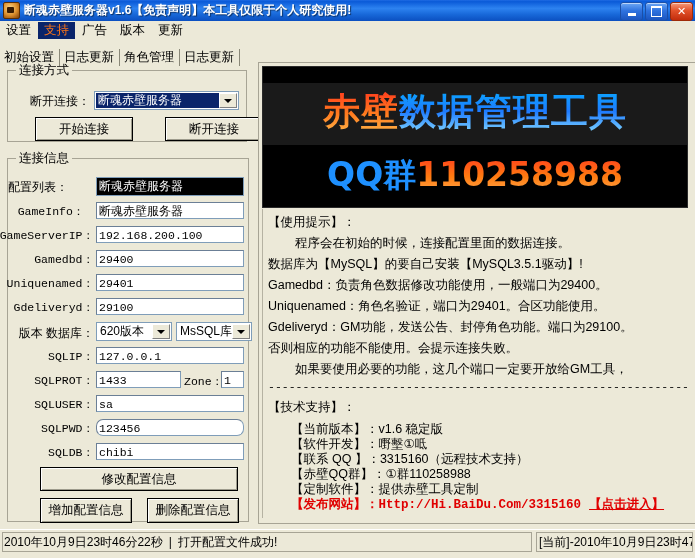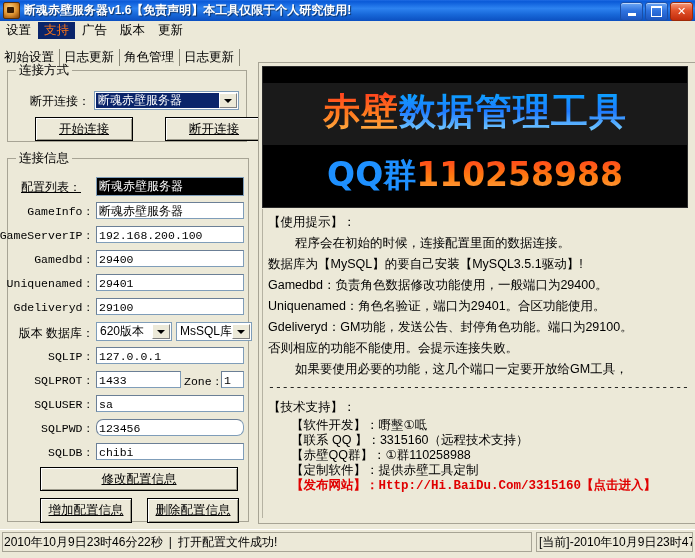--- a/index.html
+++ b/index.html
@@ -129,21 +129,21 @@
   }
   .listbox .item{
     color:#fff;font-size:12px;line-height:17px;padding-left:2px;white-space:nowrap;
   }
 
   .btn{
     background:#ece9d8;border:1px solid #000;
     box-shadow:inset 1px 1px 0 #fff, inset -1px -1px 0 #9d9b8c;
     font-size:12.5px;color:#000;text-align:center;
     display:flex;align-items:center;justify-content:center;
-    box-sizing:border-box;white-space:nowrap;text-decoration:underline;
+    box-sizing:border-box;white-space:nowrap;
   }
 
   
   .right{
     position:absolute;left:258px;top:62px;width:442px;height:462px;
     border:1px solid #a7a495;box-sizing:border-box;background:#ece9d8;
   }
   .banner{
     position:absolute;left:3px;top:3px;width:424px;height:140px;
     background:#000;overflow:hidden;
@@ -264,28 +264,28 @@
           </div>
       </div>
 
       <div class="btn" style="position:absolute;left:27px;top:38px;width:98px;height:24px;">开始连接</div>
       <div class="btn" style="position:absolute;left:133px;top:38px;width:98px;height:24px;margin-left:24px;">断开连接</div>
     </fieldset>
 
     <fieldset class="gbox g2">
       <legend>连接信息</legend>
 
-      <div class="row" style="left:0px;top:12px;width:86px;justify-content:center;text-decoration:underline;">
+      <div class="row" style="left:0px;top:12px;width:86px;justify-content:flex-start;">
         <span class="lbl">配置列表：</span>
       </div>
       <div class="listbox" style="position:absolute;left:88px;top:10px;width:148px;">
         <div class="item">断魂赤壁服务器</div>
       </div>
 
-      <div class="row" style="left:0px;top:37px;width:86px;justify-content:flex-end;">
+      <div class="row" style="left:0px;top:37px;width:86px;justify-content:center;">
         <span class="lbl lbl-mono">GameInfo：</span>
       </div>
       <div class="txt" style="position:absolute;left:88px;top:35px;width:148px;">断魂赤壁服务器</div>
 
       <div class="row" style="left:0px;top:61px;width:86px;justify-content:flex-end;">
         <span class="lbl lbl-mono">GameServerIP：</span>
       </div>
       <div class="txt mono" style="position:absolute;left:88px;top:59px;width:148px;">192.168.200.100</div>
 
       <div class="row" style="left:0px;top:85px;width:86px;justify-content:flex-end;">
@@ -369,25 +369,26 @@
       <div class="il ind">程序会在初始的时候，连接配置里面的数据连接。</div>
       <div class="il">数据库为【MySQL】的要自己安装【MySQL3.5.1驱动】!</div>
       <div class="il">Gamedbd：负责角色数据修改功能使用，一般端口为29400。</div>
       <div class="il">Uniquenamed：角色名验证，端口为29401。合区功能使用。</div>
       <div class="il">Gdeliveryd：GM功能，发送公告、封停角色功能。端口为29100。</div>
       <div class="il">否则相应的功能不能使用。会提示连接失败。</div>
       <div class="il ind">如果要使用必要的功能，这几个端口一定要开放给GM工具，</div>
       <div class="dash">--------------------------------------------------------------</div>
       <div class="il" style="margin-top:4px;">【技术支持】：</div>
 
+      <div class="il tight" style="margin-top:4px;"><span>【当前版本】：</span><span>v1.6 稳定版</span></div>
       <div class="il tight"><span>【软件开发】：</span><span>嘢墼①呧</span></div>
       <div class="il tight"><span>【联系 QQ 】：</span><span>3315160（远程技术支持）</span></div>
       <div class="il tight"><span>【赤壁QQ群】：</span><span>①群110258988</span></div>
       <div class="il tight"><span>【定制软件】：</span><span>提供赤壁工具定制</span></div>
-      <div class="il tight red"><span>【发布网站】：</span><span style="font-family:'Liberation Mono','DejaVu Sans Mono',monospace;">Http://Hi.BaiDu.Com/3315160</span><span style="">【点击进入】</span></div>
+      <div class="il tight red"><span>【发布网站】：</span><span style="font-family:'Liberation Mono','DejaVu Sans Mono',monospace;">Http://Hi.BaiDu.Com/3315160</span><span style="padding-left:8px;text-decoration:underline;">【点击进入】</span></div>
     </div>
   </div>
 
   <div class="statusbar">
     <div class="sb-left">
       <span>2010年10月9日23时46分22秒</span><span class="sb-sep">|</span><span>打开配置文件成功!</span>
     </div>
     <div class="sb-right">[当前]-2010年10月9日23时47分20秒</div>
   </div>
   <div class="bottom-edge"></div>

